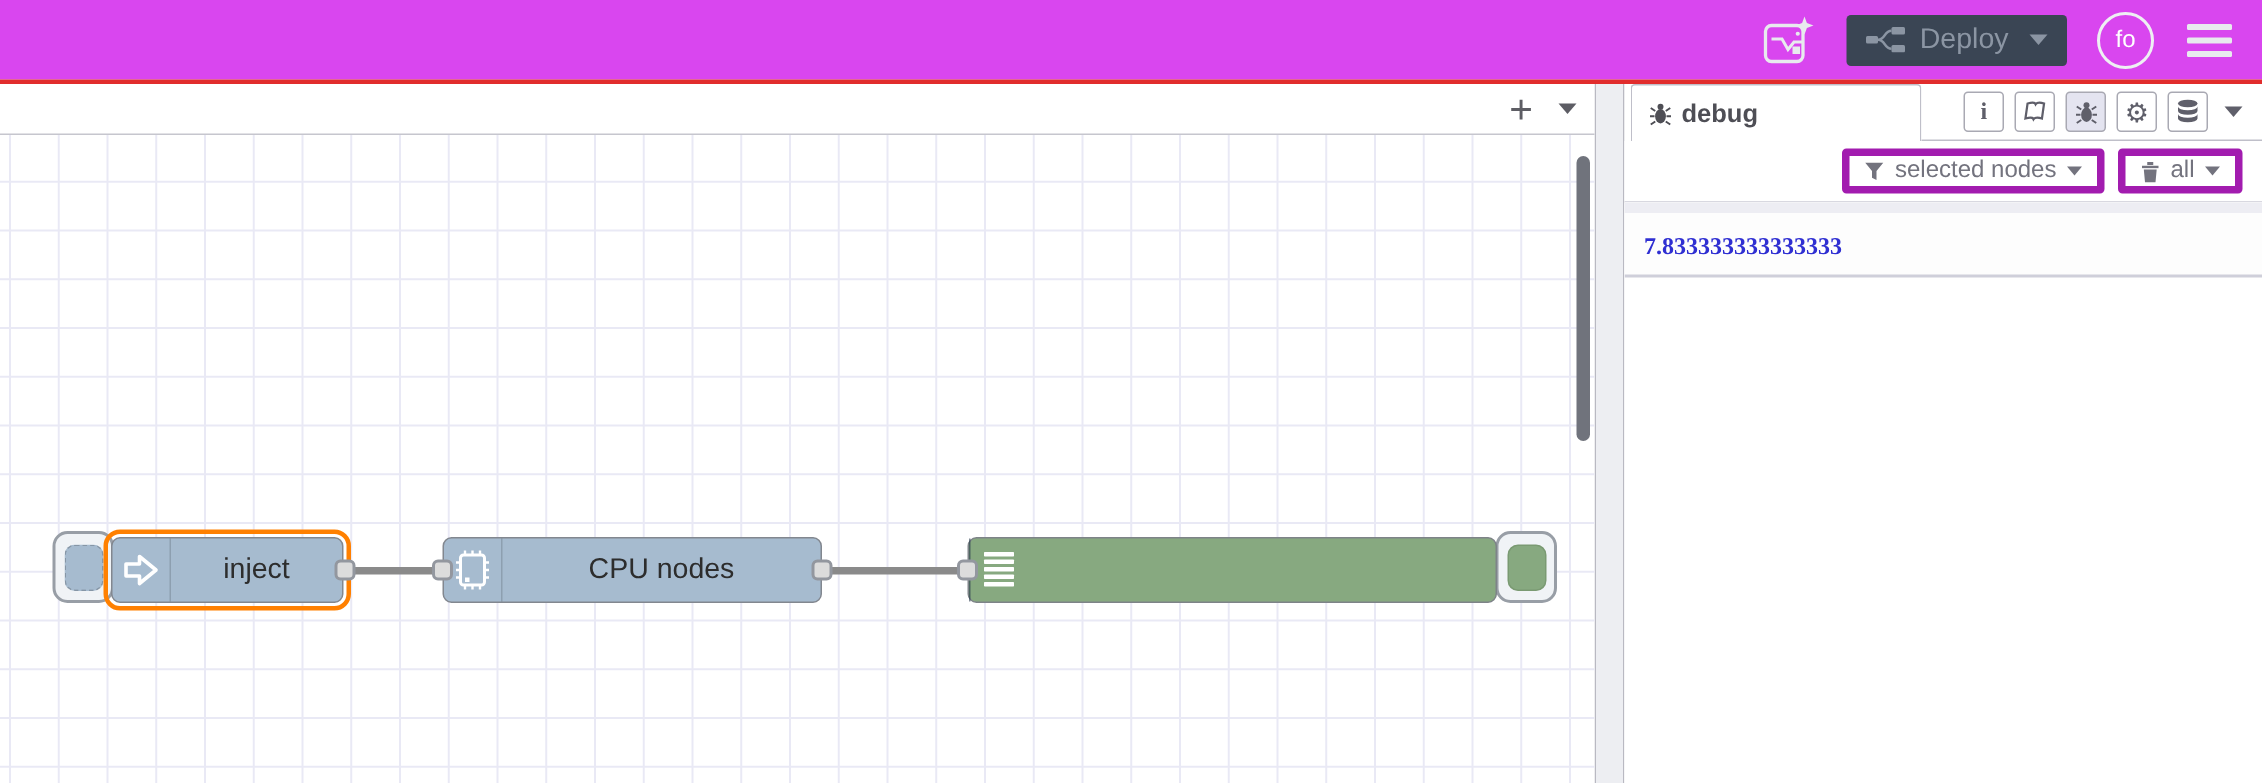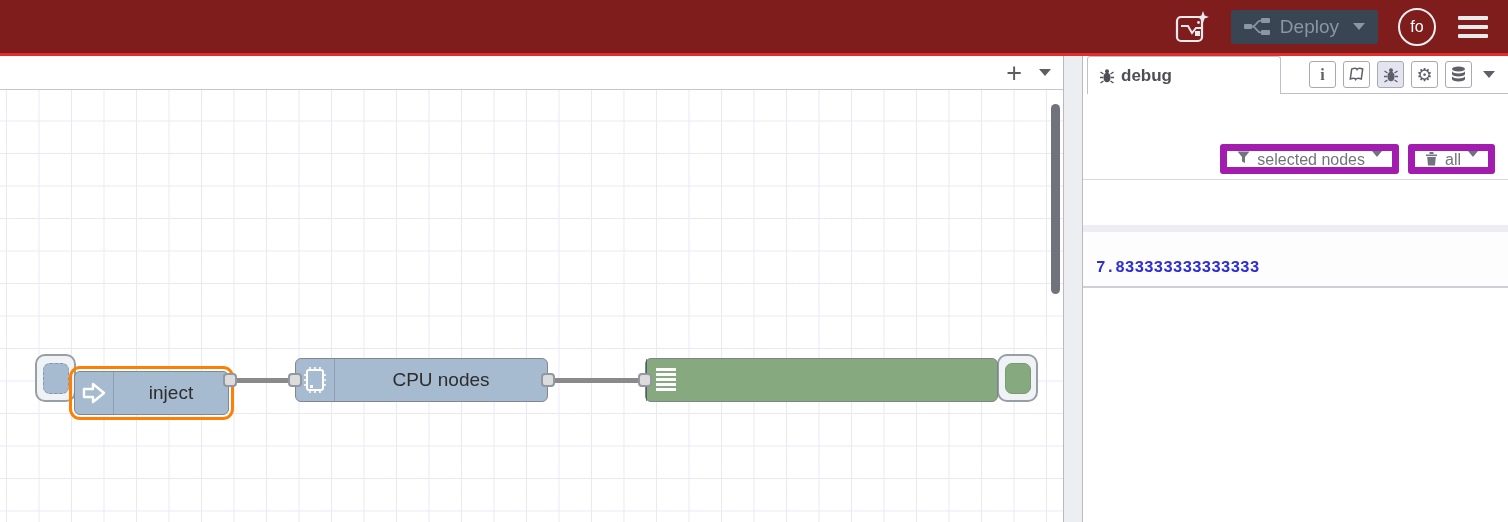--- a/index.html
+++ b/index.html
@@ -1,21 +1,21 @@
 <!DOCTYPE html>
 <html><head>
 <meta charset="utf-8">
 <style>
   * { margin:0; padding:0; box-sizing:border-box; }
   html,body { width:1508px; height:522px; overflow:hidden; }
   body { font-family:"Liberation Sans", sans-serif; background:#fff; }
   .app { width:1508px; height:522px; display:flex; flex-direction:column; }
 
   
-  .header { height:53px; background:#7f1d1d; display:flex; align-items:center;
+  .header { height:53px; background:#d946ef; display:flex; align-items:center;
             justify-content:flex-end; gap:20px; padding-right:18px; flex:0 0 auto; }
   .red-line { height:3px; background:#e12d2d; flex:0 0 auto; }
   .hdr-iconbtn { display:flex; align-items:center; justify-content:center; cursor:pointer; }
   .deploy-btn { display:flex; align-items:center; gap:10px; background:#3a4554;
                 border-radius:3px; height:34px; padding:0 13px; cursor:pointer; }
   .deploy-btn .lbl { color:#8b95a3; font-size:19px; }
   .caret { width:0; height:0; border-left:6px solid transparent;
            border-right:6px solid transparent; border-top:7px solid currentColor; display:inline-block; }
   .deploy-caret { color:#8b95a3; margin-left:4px; }
   .avatar { width:38px; height:38px; border:2.5px solid #eef0f3; border-radius:50%;
@@ -62,49 +62,49 @@
           border:2px solid #93979f; border-radius:4px; z-index:4; cursor:pointer; }
   .wire { position:absolute; top:288px; height:5px; background:#8a8a8a; border-radius:2.5px;
           z-index:1; cursor:pointer; }
 
   .v-scrollbar { position:absolute; right:3px; top:14px; width:9px; height:190px;
                  background:#70737c; border-radius:5px; z-index:5; cursor:pointer; }
 
   .splitter { width:19px; background:#edeef2; border-right:1px solid #b9b9c2; cursor:col-resize; }
 
   
-  .sidebar { flex:1; background:#fff; display:flex; flex-direction:column; min-width:0;gap:45px; }
+  .sidebar { flex:1; background:#fff; display:flex; flex-direction:column; min-width:0; }
   .sb-tabs { height:38px; display:flex; align-items:stretch; padding-left:4px; flex:0 0 auto; }
   .sb-tab { width:194px; background:#fff; border:1px solid #bfbfc9; border-bottom:none;
             border-radius:3px 3px 0 0; display:flex; align-items:center; gap:6px;
             padding-left:11px; font-size:17px; font-weight:bold; color:#4e4e55; cursor:pointer; }
   .sb-tabs-rest { flex:1; border-bottom:1px solid #bfbfc9; display:flex; align-items:center;
                   justify-content:flex-end; gap:7px; padding:0 13px 0 8px; }
   .sb-iconbtn { width:27px; height:27px; border:1px solid #a9a9b3; border-radius:3px;
                 background:#fff; color:#5f5f6a; display:flex; align-items:center;
                 justify-content:center; cursor:pointer; font-size:15px; }
   .sb-iconbtn.active { background:#e4e4f0; }
   .sb-caret { color:#5f5f6a; margin-left:4px; cursor:pointer; }
 
   .sb-filter { height:41px; background:#fff; border-bottom:1px solid #d8d8e0; display:flex;
                align-items:center; justify-content:flex-end; gap:9px; padding-right:13px; flex:0 0 auto; }
-  .sb-filter-btn { height:30px; border:7px solid #a21caf; border-radius:3px; background:#fff;
-                   color:#73737e; font-size:16px; display:flex; gap:7px;
+  .sb-filter-btn { height:30px; border:5px solid #a21caf; border-radius:3px; background:#fff;
+                   color:#73737e; font-size:16px; display:flex; align-items:center; gap:7px;
                    padding:0 10px; cursor:pointer; }
   .sb-filter-btn .caret { border-left-width:5px; border-right-width:5px; border-top-width:6px; }
 
   .sb-messages { flex:1; background:#fff; overflow:hidden; }
   .msg-gap { height:7px; background:#ededf3; }
   .debug-msg { background:#fdfdfd; border-bottom:2px solid #cfcfda; padding:7px 10px 9px 9px; cursor:pointer; }
   .msg-meta { display:flex; justify-content:space-between; font-size:15px; }
   .msg-time { color:#9b9ba3; }
   .msg-source { color:#3d3d44; }
   .msg-prop { color:#aa6666; font-size:15.5px; margin-top:2px; }
-  .msg-value { color:#2f2fd2; font-family:Liberation Mono, monospace; font-size:16px;
-               font-weight:600; margin-top:20px; padding-left:4px; }
+  .msg-value { color:#2f2fd2; font-family:Liberation Serif, serif; font-size:16px;
+               font-weight:600; margin-top:7px; padding-left:4px; }
 
   svg { display:block; }
 </style>
 </head>
 <body>
 
 <div class="app">
 
   <div class="header">
     <div class="hdr-iconbtn">
@@ -148,21 +148,21 @@
         <span class="tabbar-add">+</span>
         <span class="caret tabbar-caret"></span>
       </div>
 
       <div class="canvas">
 
         <div class="node-btn" style="left:35px;">
           <span class="inner blue"></span>
         </div>
 
-        <div class="node selected" style="left:74px; width:155px;margin-top:13px;">
+        <div class="node selected" style="left:74px; width:155px;">
           <div class="icon-sec left">
             <svg width="26" height="24" viewBox="0 0 26 24" fill="none" stroke="#fff" stroke-width="2.4" stroke-linejoin="round">
               <path d="M3 8 h9 V3 l11 9 -11 9 v-5 H3 z"></path>
             </svg>
           </div>
           <div class="lbl">inject</div>
         </div>
         <div class="port" style="left:223px;"></div>
 
         <div class="wire" style="left:230px; width:66px;"></div>

